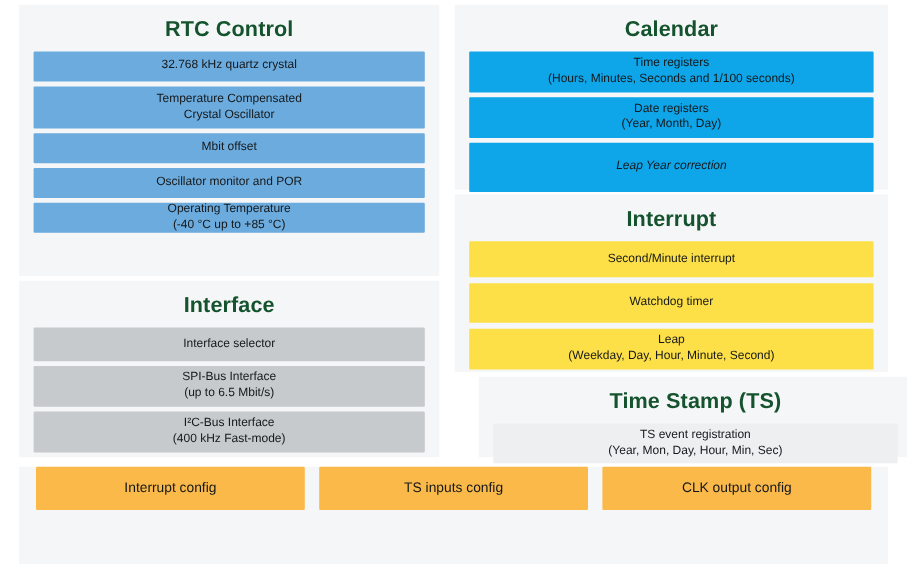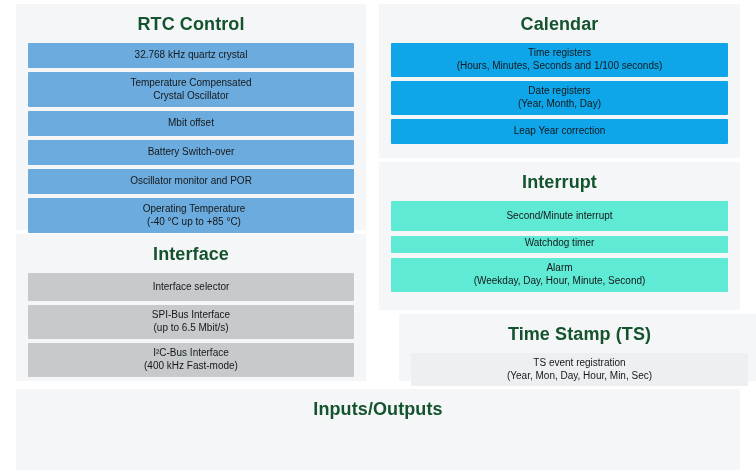--- a/index.html
+++ b/index.html
@@ -51,21 +51,21 @@
     border-radius: 1px;
     padding: 3px 6px;
   }
 
   .row .l2 { display: block; }
 
   
   .c-blue       { background: #6cabdd; }
   .c-lightblue  { background: #0ea5e9; }
   .c-gray       { background: #c6cacd; }
-  .c-orange     { background: #5eead4; }
+  .c-orange     { background: #fde047; }
   .c-white      { background: #edeff1; }
   .c-amber      { background: #fab949; }
 
   
   #panel-rtc       { left: 16px;  top: 4px;   width: 350px; height: 226px; }
   #panel-interface { left: 16px;  top: 234px; width: 350px; height: 147px; }
   #panel-calendar  { left: 379px; top: 4px;   width: 361px; height: 154px; }
   #panel-interrupt { left: 379px; top: 162px; width: 361px; height: 148px; }
   #panel-ts        { left: 399px; top: 314px; width: 361px; height: 67px; }
   #panel-io        { left: 16px;  top: 389px; width: 724px; height: 81px; }
@@ -90,24 +90,24 @@
   #panel-rtc .rows .row:nth-child(4) { height: 25px; }
   #panel-rtc .rows .row:nth-child(5) { height: 25px; }
   #panel-rtc .rows .row:nth-child(6) { height: 35px; padding-left: 12px; }
 
   #panel-interface .rows .row:nth-child(1) { height: 28px; }
   #panel-interface .rows .row:nth-child(2) { height: 34px; }
   #panel-interface .rows .row:nth-child(3) { height: 34px; }
 
   #panel-calendar .rows .row:nth-child(1) { height: 34px; }
   #panel-calendar .rows .row:nth-child(2) { height: 34px; }
-  #panel-calendar .rows .row:nth-child(3) { height: 25px; }
+  #panel-calendar .rows .row:nth-child(3) { height: 41px; font-style: italic; }
 
   #panel-interrupt .rows .row:nth-child(1) { height: 30px; }
-  #panel-interrupt .rows .row:nth-child(2) { height: 17px; align-items: flex-end; }
+  #panel-interrupt .rows .row:nth-child(2) { height: 33px; }
   #panel-interrupt .rows .row:nth-child(3) { height: 34px; }
 
   #panel-ts .rows .row:nth-child(1) { height: 33px; }
 
   
   #panel-io .io-row {
     display: flex;
     gap: 12px;
     padding: 0 14px;
   }
@@ -136,25 +136,20 @@
           <span class="l2">Crystal Oscillator</span>
         </span>
       </div>
       <div class="row c-blue">
         <span>
           <span class="l1">Mbit offset</span>
         </span>
       </div>
       <div class="row c-blue">
         <span>
-          <span class="l1">Battery Switch-over</span>
-        </span>
-      </div>
-      <div class="row c-blue">
-        <span>
           <span class="l1">Oscillator monitor and POR</span>
         </span>
       </div>
       <div class="row c-blue">
         <span>
           <span class="l1">Operating Temperature</span>
           <span class="l2">(-40 °C up to +85 °C)</span>
         </span>
       </div>
     </div>
@@ -214,36 +209,46 @@
           <span class="l1">Second/Minute interrupt</span>
         </span>
       </div>
       <div class="row c-orange">
         <span>
           <span class="l1">Watchdog timer</span>
         </span>
       </div>
       <div class="row c-orange">
         <span>
-          <span class="l1">Alarm</span>
+          <span class="l1">Leap</span>
           <span class="l2">(Weekday, Day, Hour, Minute, Second)</span>
         </span>
       </div>
     </div>
   </section>
 
   <section class="panel" id="panel-ts">
     <div class="panel-title">Time Stamp (TS)</div>
     <div class="rows">
       <div class="row c-white">
         <span>
           <span class="l1">TS event registration</span>
           <span class="l2">(Year, Mon, Day, Hour, Min, Sec)</span>
         </span>
       </div>
     </div>
   </section>
 
   <section class="panel" id="panel-io">
-    <div class="panel-title">Inputs/Outputs</div>
+    <div class="io-row">
+      <div class="row c-amber">
+        <span>Interrupt config</span>
+      </div>
+      <div class="row c-amber">
+        <span>TS inputs config</span>
+      </div>
+      <div class="row c-amber">
+        <span>CLK output config</span>
+      </div>
+    </div>
   </section>
 
 </div>
 
 </body></html>

